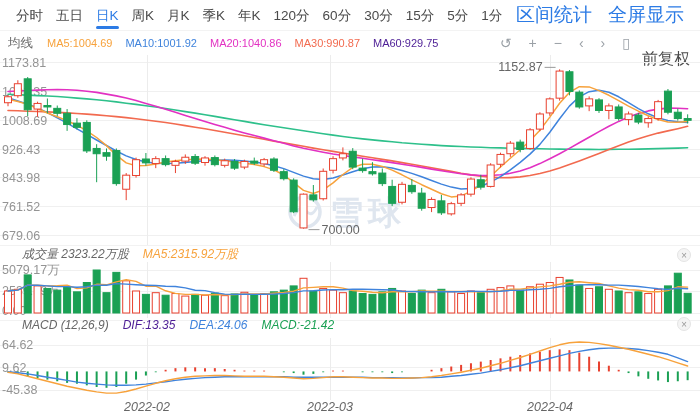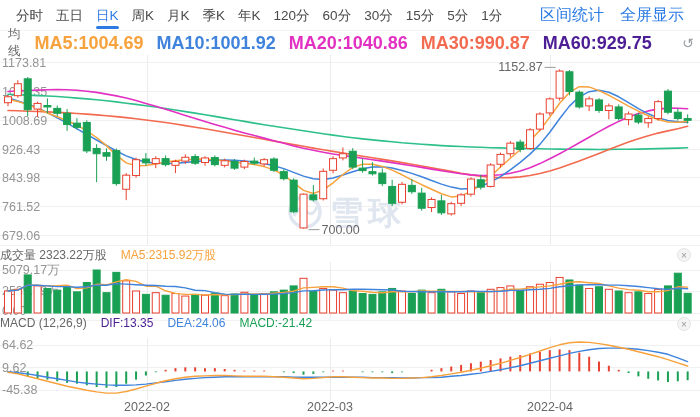--- a/index.html
+++ b/index.html
@@ -4,36 +4,36 @@
 <style>
   html,body{margin:0;padding:0;}
   body{width:700px;height:417px;background:#fff;position:relative;overflow:hidden;
        font-family:"Liberation Sans","DejaVu Sans",sans-serif;-webkit-font-smoothing:antialiased;}
   .tabbar{position:absolute;left:0;top:0;width:700px;height:31px;display:flex;align-items:center;
           padding-left:16px;box-sizing:border-box;border-bottom:1px solid #f3f3f3;}
   .tab{font-size:13.5px;color:#4a4a4a;margin-right:13px;position:relative;line-height:31px;cursor:pointer;white-space:nowrap;}
   .tab.active{color:#2c7be5;}
   .tab.active::after{content:"";position:absolute;left:0;right:0;bottom:2px;height:3px;border-radius:2px;background:#2c7be5;}
   .tab-spacer{flex:1;}
-  .tlink{font-size:16px;color:#2c7be5;margin-right:16px;cursor:pointer;white-space:nowrap;}
+  .tlink{font-size:19px;color:#2c7be5;margin-right:16px;cursor:pointer;white-space:nowrap;}
   .toolbar{position:absolute;left:0;top:31px;width:700px;height:24px;display:flex;align-items:center;
            padding:0 10px 0 8px;box-sizing:border-box;}
   .series-label{font-size:12.5px;color:#666;margin-right:14px;}
-  .ma-item{font-size:18px;margin-right:13px;white-space:nowrap;font-weight:bold;}
+  .ma-item{font-size:11px;margin-right:13px;white-space:nowrap;}
   .tool-spacer{flex:1;}
   .icon-btn{font-size:14px;color:#9aa0a6;margin-left:17px;cursor:pointer;line-height:14px;}
   .adjust{font-size:16px;color:#4a4a4a;margin-left:12px;cursor:pointer;margin-top:33px;}
-  .panel-header{position:absolute;left:0;width:700px;height:16px;display:flex;align-items:flex-start;
-                padding-left:0;box-sizing:border-box;}
+  .panel-header{position:absolute;left:0;width:700px;height:16px;display:flex;align-items:flex-end;
+                padding-left:22px;box-sizing:border-box;font-style:italic;}
   .ph-item{font-size:12px;margin-right:14px;white-space:nowrap;}
   .close-btn{position:absolute;right:9px;top:1px;width:14px;height:14px;border-radius:50%;
              background:#f4f4f4;border:1px solid #e4e4e4;color:#9a9a9a;font-size:10px;line-height:13px;
              text-align:center;cursor:pointer;box-sizing:border-box;}
   .sep{position:absolute;left:0;width:700px;height:1px;background:#f2f2f2;}
-  .xlabel{position:absolute;width:90px;text-align:center;font-size:12.5px;color:#666;top:400px;}
+  .xlabel{position:absolute;width:90px;text-align:center;font-size:12.5px;color:#666;top:400px;font-style:italic;}
   svg{position:absolute;left:0;display:block;}
 </style>
 </head>
 <body>
 
 <div class="tabbar">
   <span id="tabs-left" style="display:flex;">
       <span class="tab">分时</span>
       <span class="tab">五日</span>
       <span class="tab active">日K</span>

